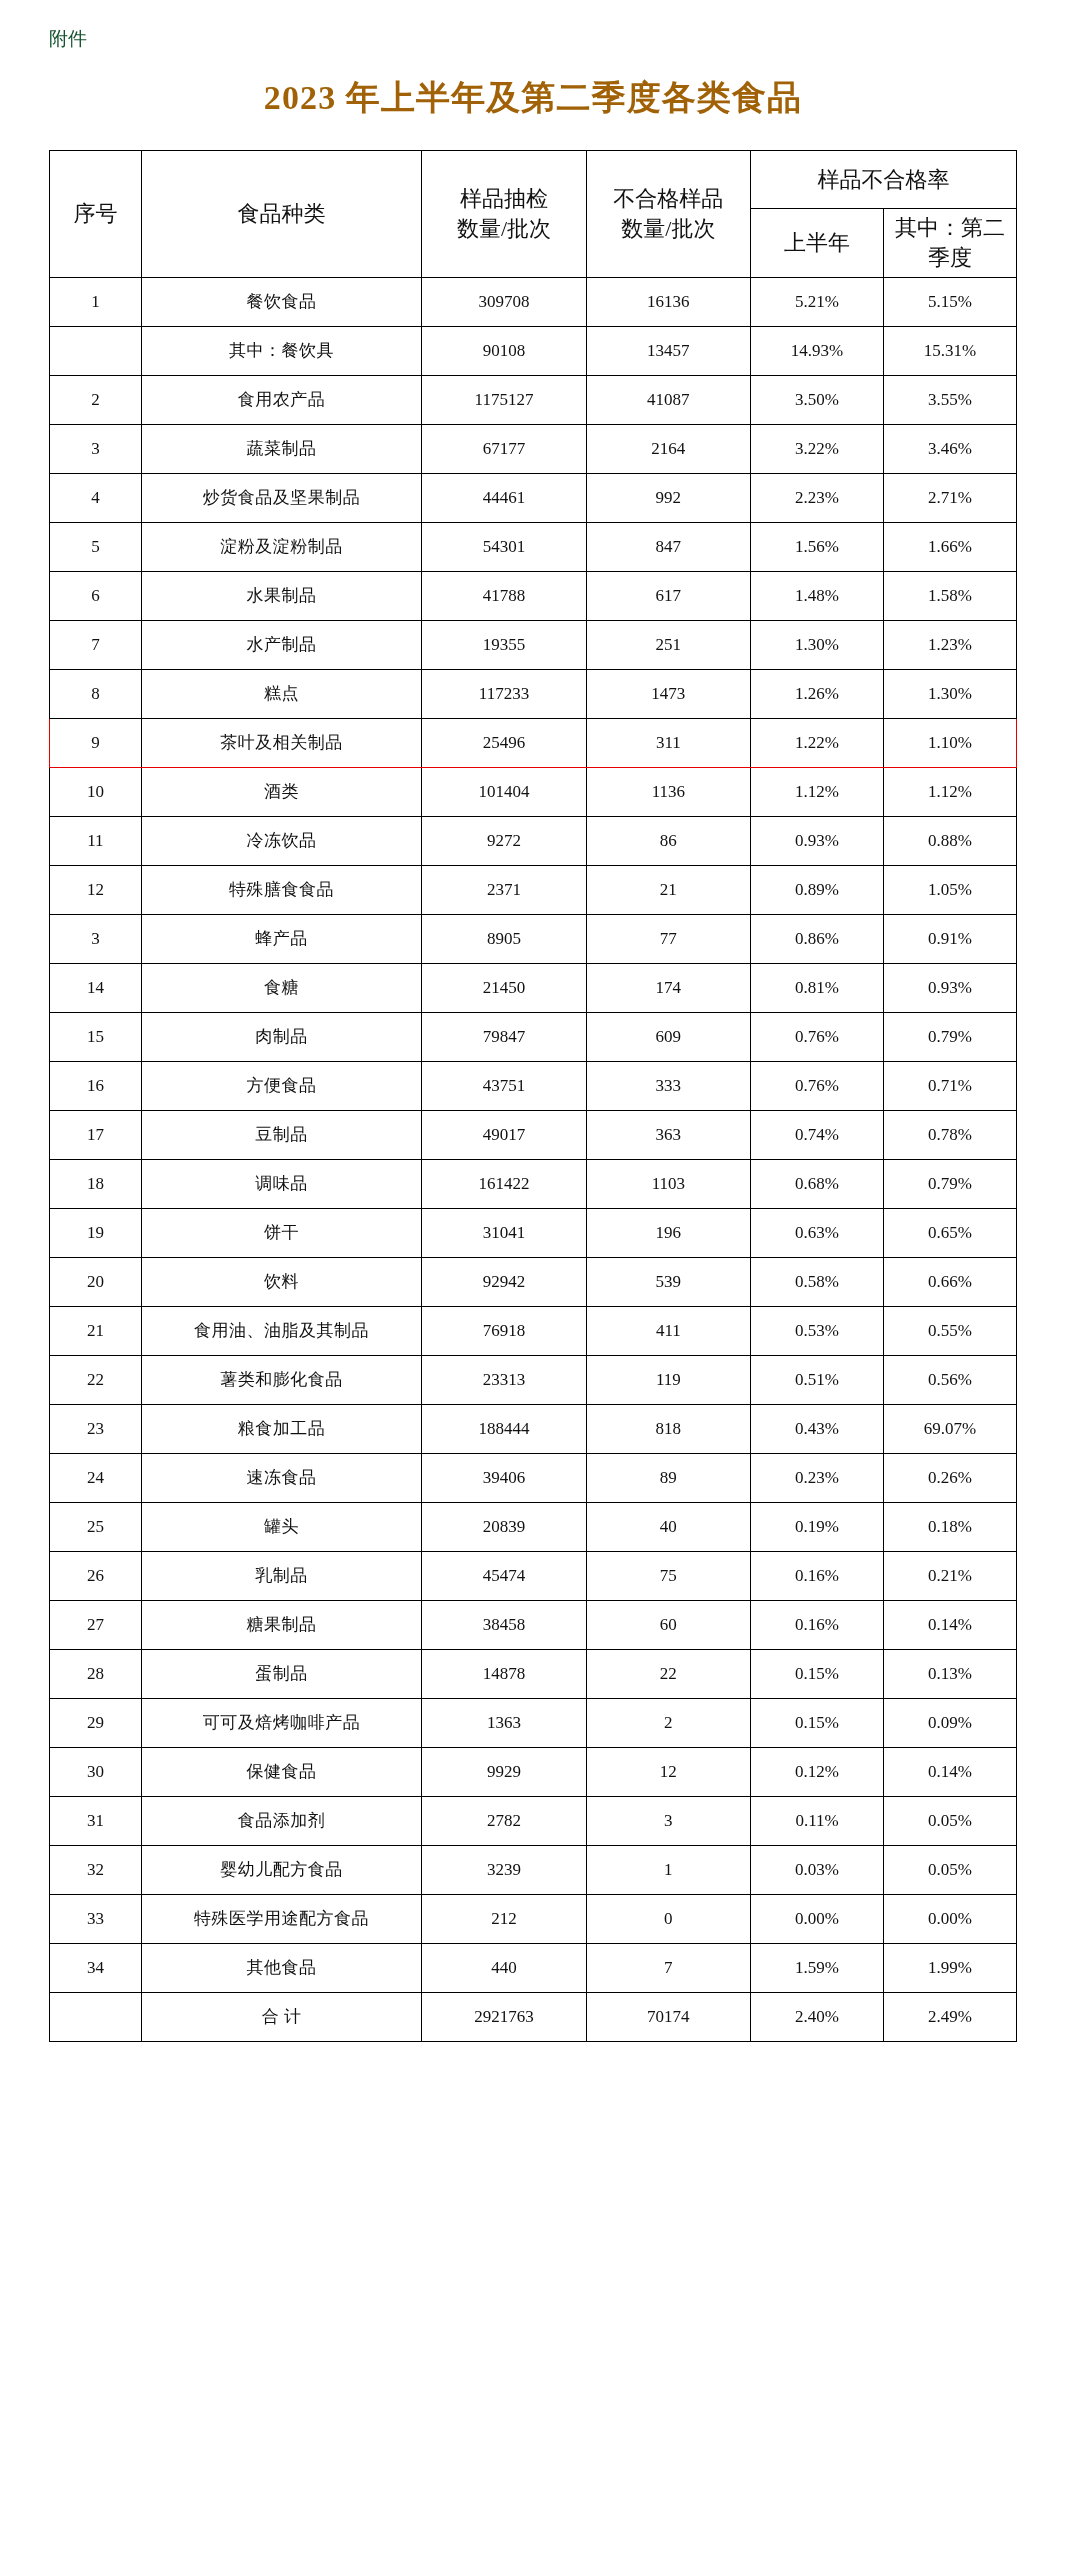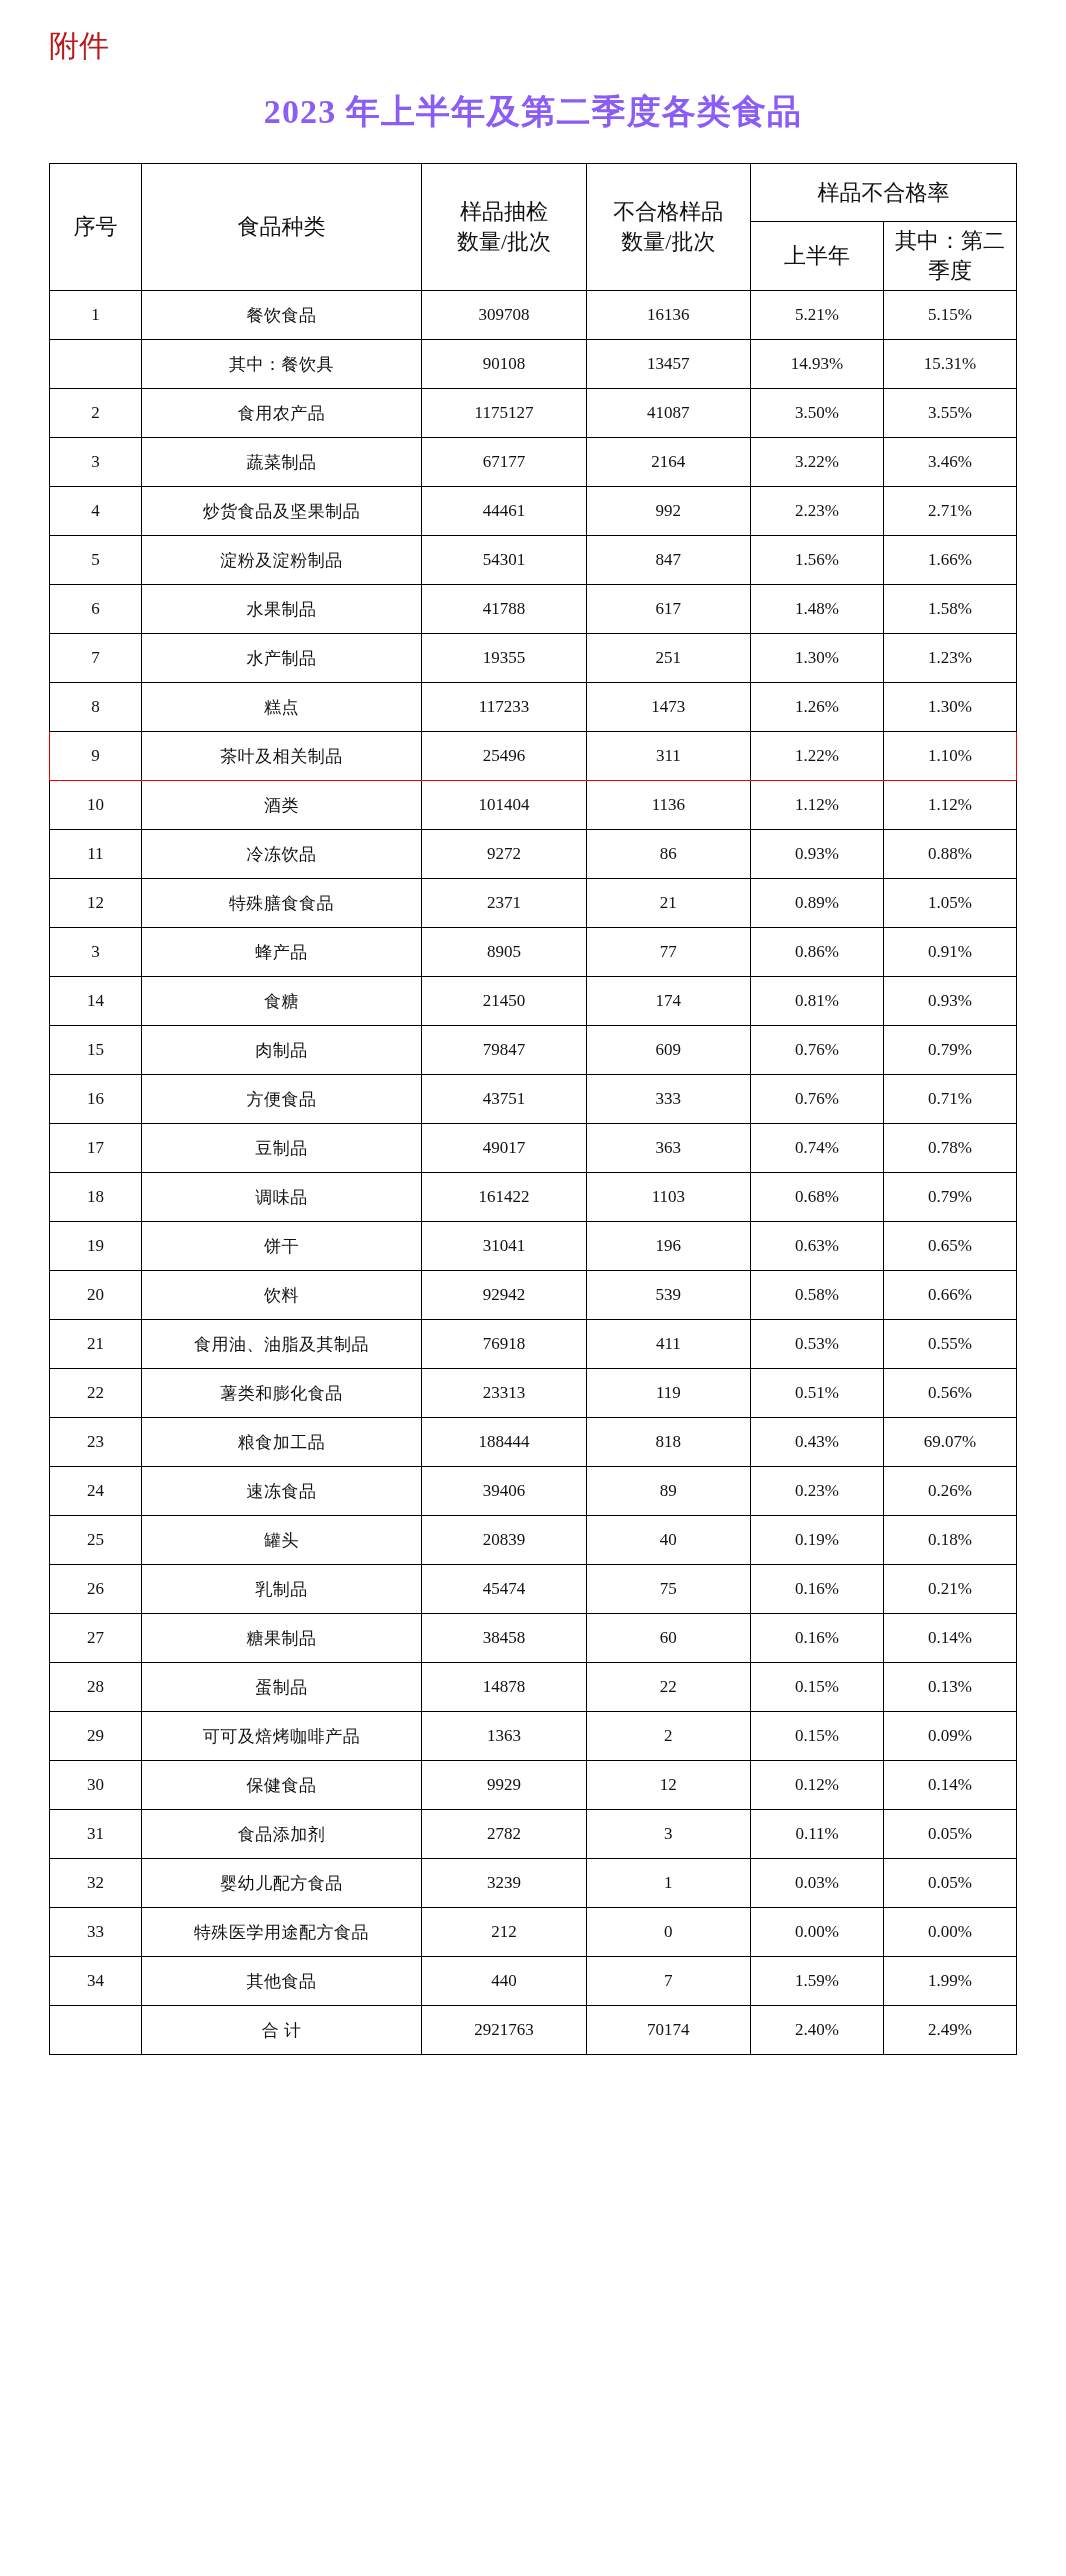--- a/index.html
+++ b/index.html
@@ -13,34 +13,34 @@
     color: #000000;
     -webkit-font-smoothing: antialiased;
   }
   .page {
     width: 1066px;
     box-sizing: border-box;
     padding: 22px 49px 33px 49px;
   }
   .attachment-label {
     font-family: "Liberation Sans", sans-serif;
-    font-size: 30px;
+    font-size: 19px;
     line-height: 1.2;
     margin: 5.5px 0 22px 0;
-    color: #b91c1c;
+    color: #14532d;
   }
   .doc-title {
     text-align: center;
     font-family: "Liberation Serif", serif;
     font-size: 34px;
     font-weight: bold;
     line-height: 1.55;
     letter-spacing: 1.1px;
     margin: 16.4px 0 25px 0;
-    color: #8b5cf6;
+    color: #a16207;
   }
   .doc-title .line {
     display: block;
   }
   table.summary {
     border-collapse: collapse;
     width: 100%;
     table-layout: fixed;
     font-size: 17px;
     background: #fff;

